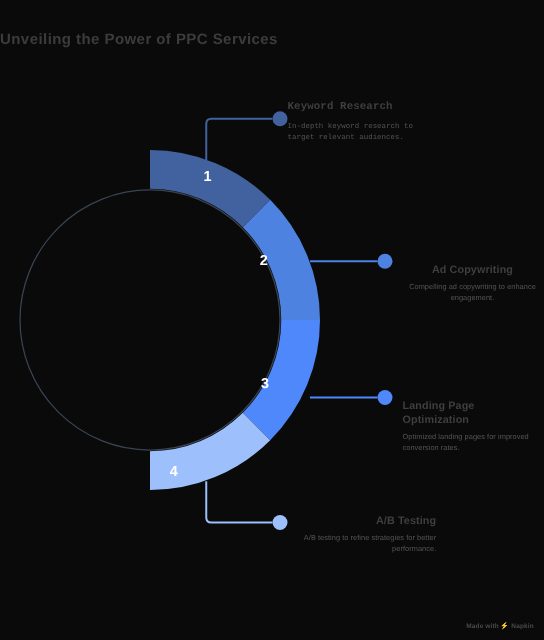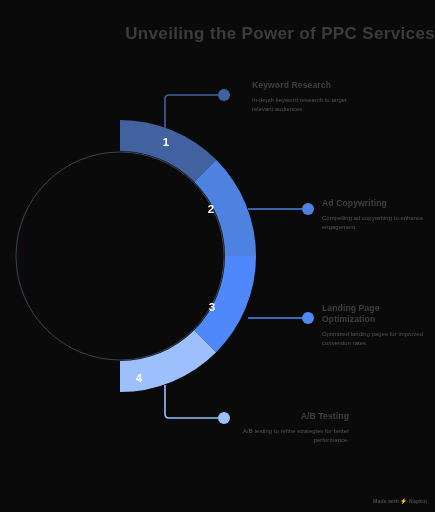--- a/index.html
+++ b/index.html
@@ -23,22 +23,22 @@
     height: 512px;
     background: #0a0a0a;
   }
 
   
   #title {
     position: absolute;
     left: 0;
     top: 24px;
     width: 435px;
-    text-align: right;
-    font-size: 17px;
+    text-align: left;
+    font-size: 12px;
     font-weight: bold;
     letter-spacing: 0.35px;
     color: #3c3c3c;
     white-space: nowrap;
   }
 
   
   #chart-svg {
     position: absolute;
     left: 0;
@@ -61,23 +61,23 @@
     margin: 0 0 5px 0;
   }
   .callout-desc {
     font-size: 5.9px;
     color: #555555;
     line-height: 1.55;
     margin: 0;
     letter-spacing: 0.05px;
   }
 
-  #callout-1 { left: 252px; top: 80px; }
-  #callout-2 { left: 322px; top: 198px; }
-  #callout-3 { left: 322px; top: 303px; }
+  #callout-1 { left: 230px; top: 80px; font-family: Liberation Mono, monospace; }
+  #callout-2 { left: 322px; top: 210px; text-align: center; }
+  #callout-3 { left: 322px; top: 319px; }
   #callout-4 { left: 237px; top: 411px; text-align: right; }
 
   
   .seg-num {
     position: absolute;
     font-size: 11.5px;
     font-weight: bold;
     color: #ffffff;
     text-align: center;
     width: 20px;

